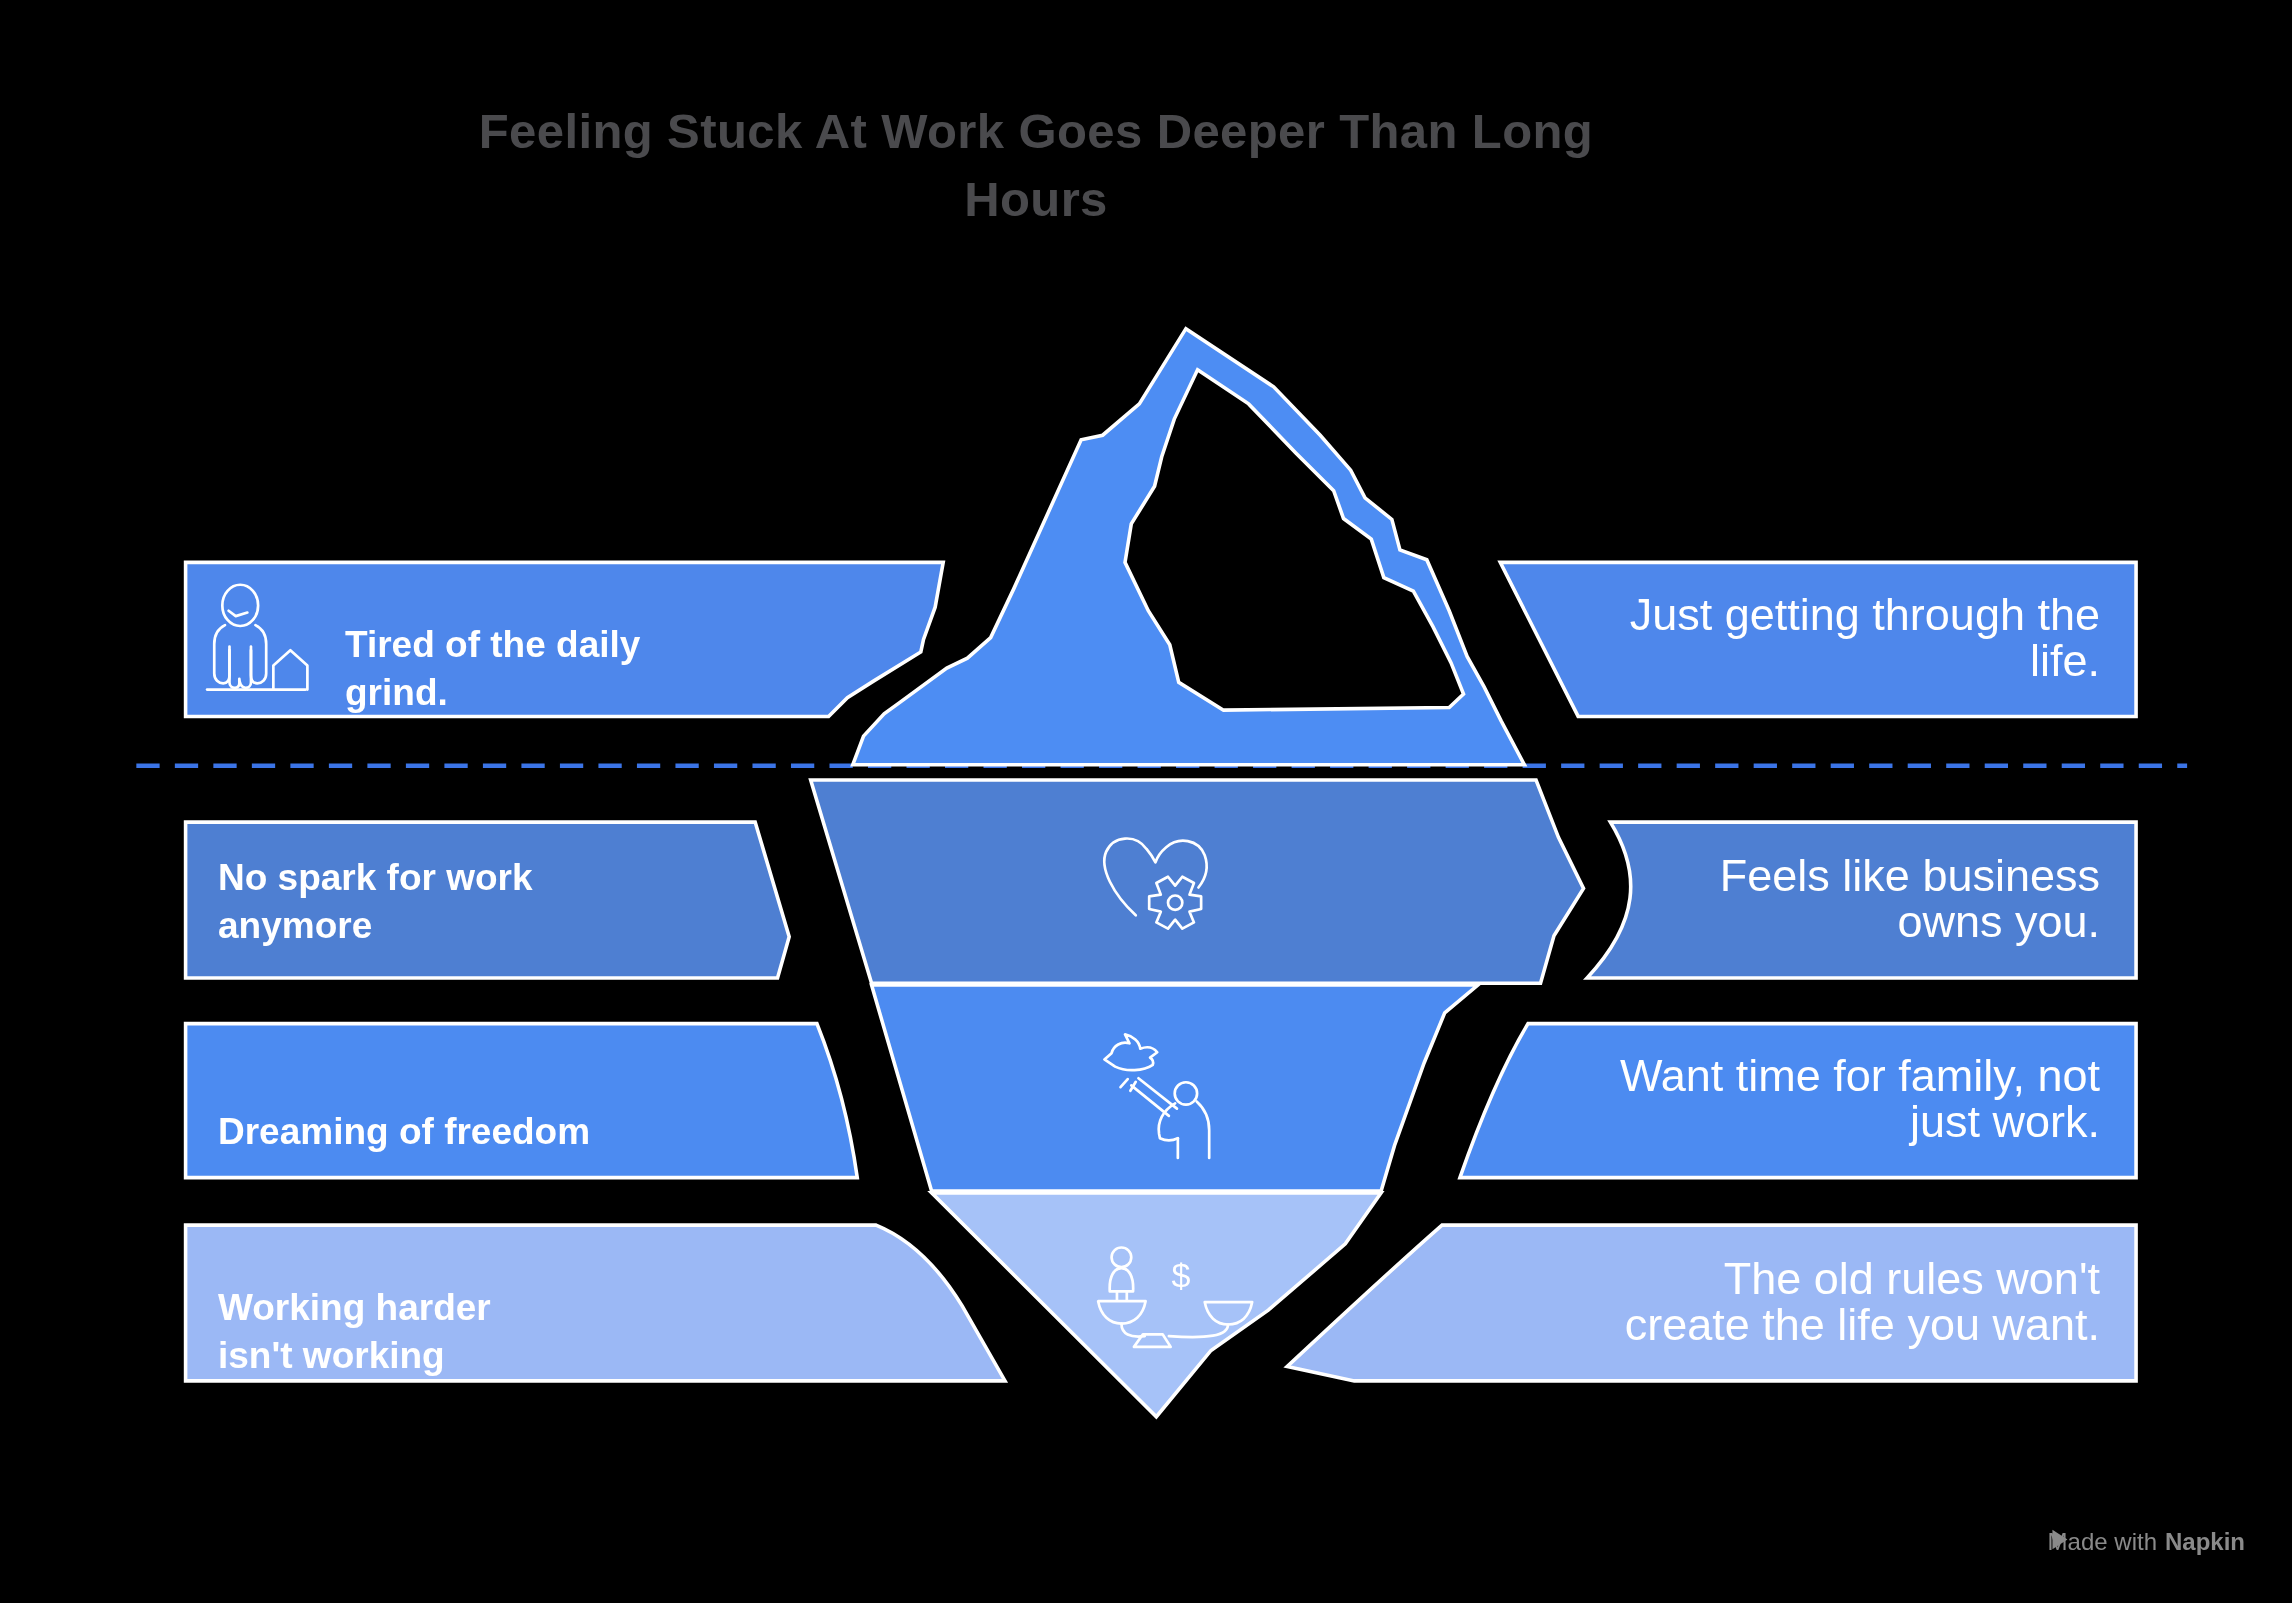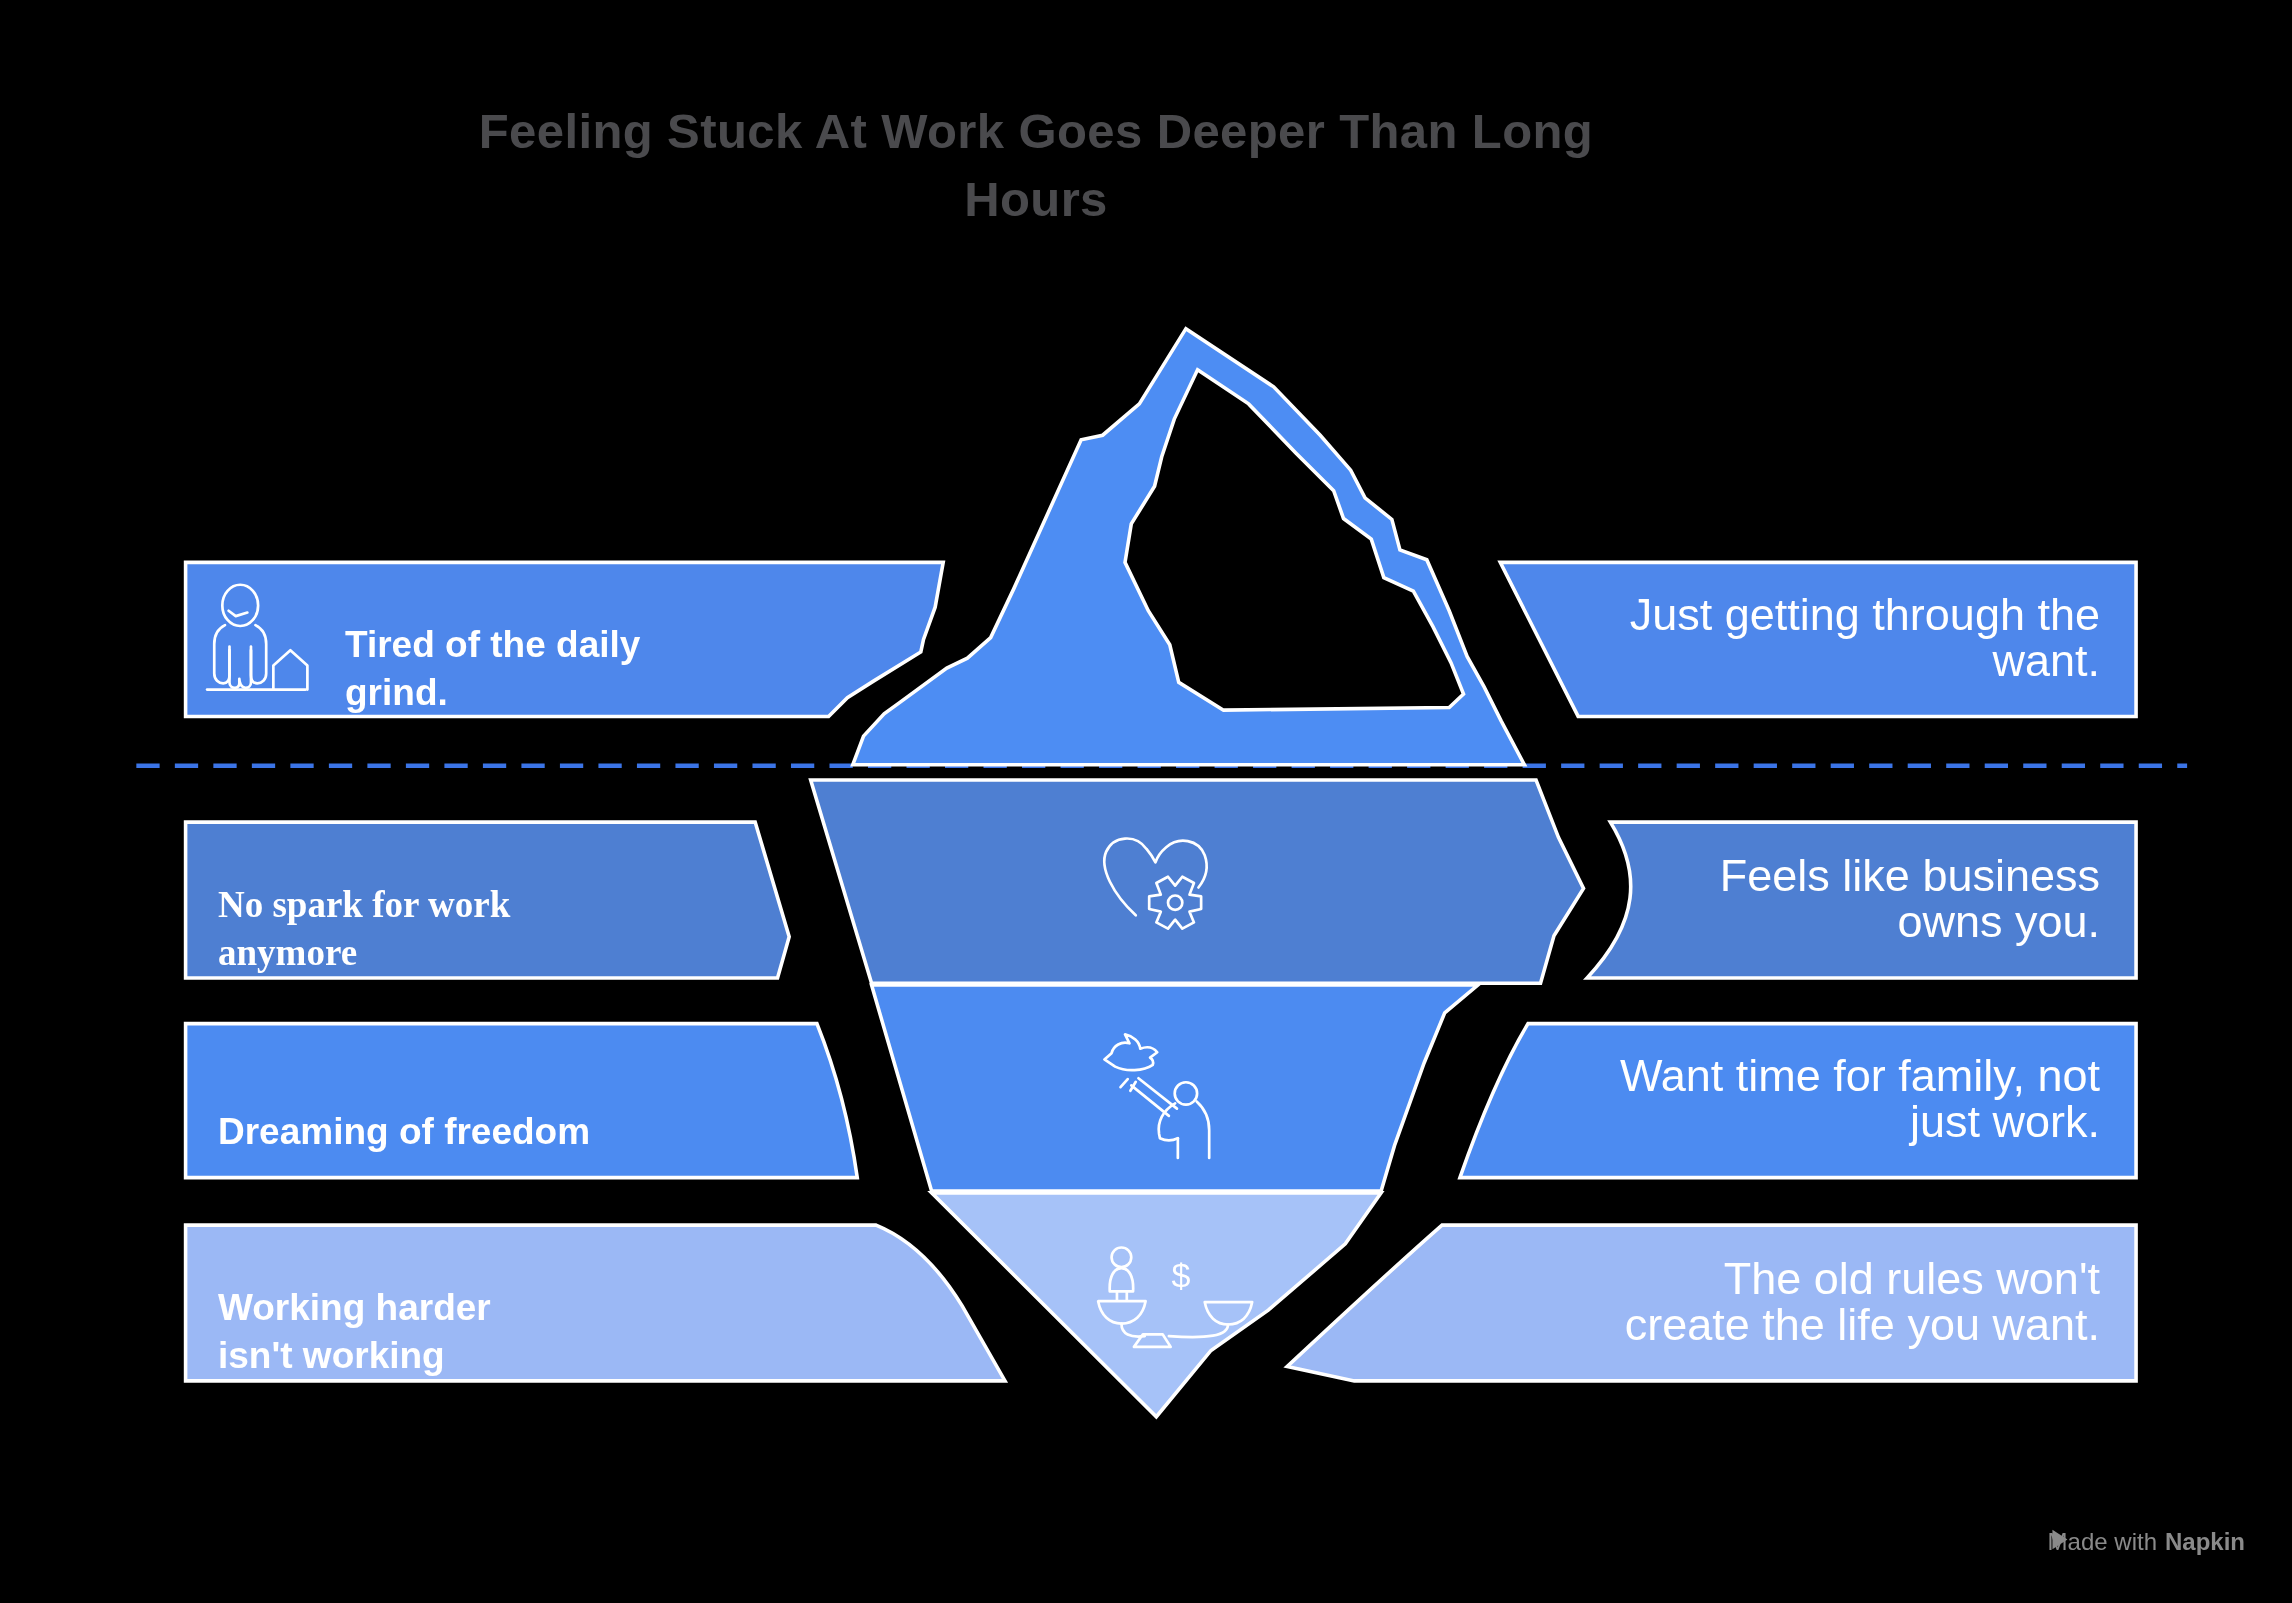--- a/index.html
+++ b/index.html
@@ -7,21 +7,21 @@
           font-family:"Liberation Sans", sans-serif;}
   .canvas svg{position:absolute;left:0;top:0;}
   .shape{stroke:#FFFFFF;stroke-width:4;}
   .icon{stroke:#FFFFFF;stroke-width:3;fill:none;stroke-linecap:round;stroke-linejoin:round;}
   .title{position:absolute;top:97px;left:0;width:2072px;text-align:center;
          color:#4A4A4D;font-size:49px;font-weight:700;line-height:68px;letter-spacing:0.4px;}
   .label{position:absolute;color:#FFFFFF;}
   .lb{font-size:37px;font-weight:700;line-height:48px;text-align:left;margin-top:32px;}
   .rb{font-size:45px;font-weight:400;line-height:46px;text-align:right;right:193px;}
   .lb1{left:345px;top:589px;}
-  .lb2{left:218px;top:849px;font-family:Liberation Serif, serif;}
+  .lb2{left:218px;top:822px;}
   .lb3{left:218px;top:1076px;}
   .lb4{left:218px;top:1252px;}
   .rb1{top:592px;}
   .rb2{top:853px;}
   .rb3{top:1053px;margin-left:21px;}
   .rb4{top:1256px;margin-left:28px;}
   .watermark{position:absolute;top:1528px;right:48px;display:flex;align-items:center;gap:8px;
              color:#8A8A8A;font-size:24px;}
   .watermark .brand{font-weight:700;}
   .dollar{fill:#FFFFFF;stroke:none;font-family:"Liberation Sans",sans-serif;font-size:38px;font-weight:400;}
@@ -117,21 +117,21 @@
   <div class="label lb lb3">
     <div>Dreaming of freedom</div>
   </div>
   <div class="label lb lb4">
     <div>Working harder</div>
     <div>isn't working</div>
   </div>
 
   <div class="label rb rb1">
     <div>Just getting through the</div>
-    <div>want.</div>
+    <div>life.</div>
   </div>
   <div class="label rb rb2">
     <div>Feels like business</div>
     <div>owns you.</div>
   </div>
   <div class="label rb rb3">
     <div>Want time for family, not</div>
     <div>just work.</div>
   </div>
   <div class="label rb rb4">

